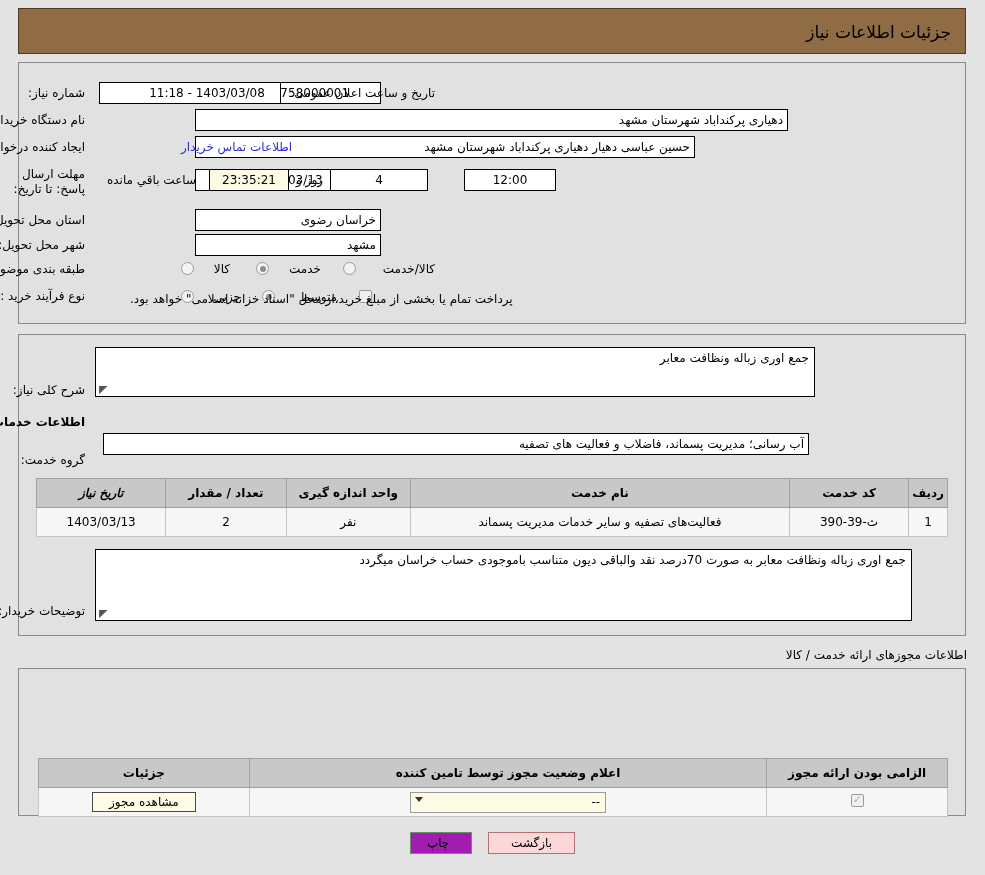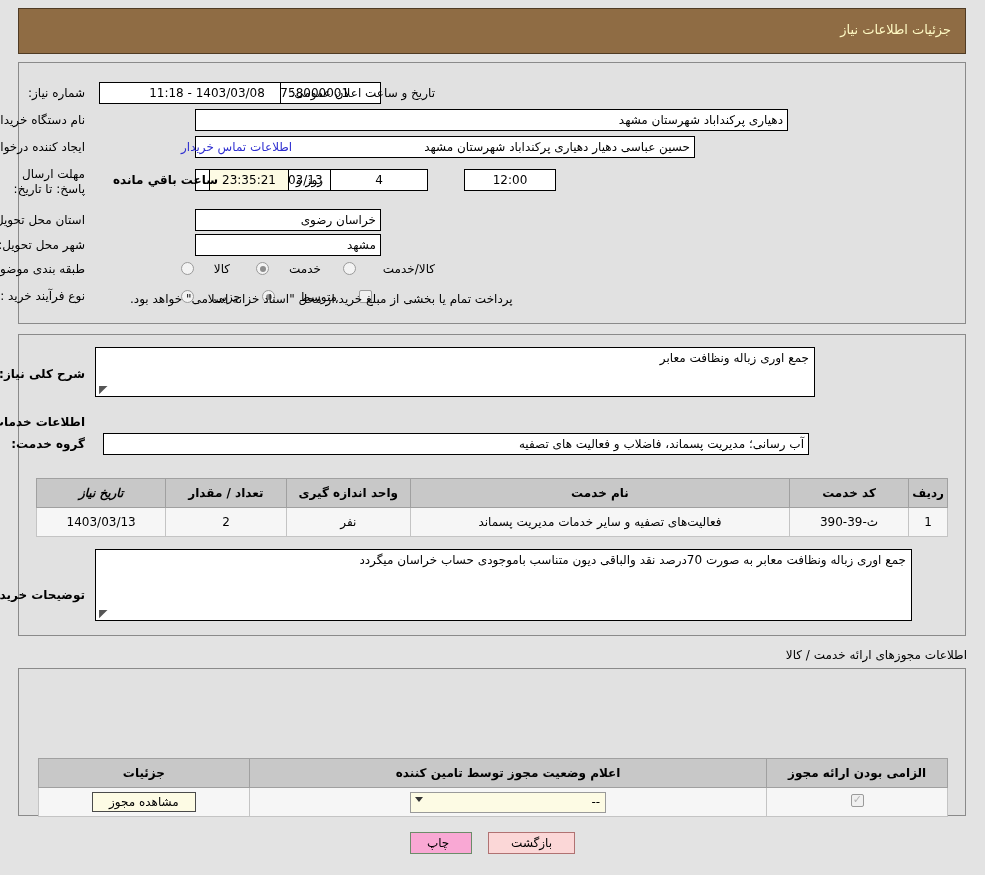--- a/index.html
+++ b/index.html
@@ -64,22 +64,22 @@
     left: 18px; top: 8px;
     width: 948px; height: 46px;
     background: #8f6c44;
     border: 1px solid #4f3b24;
     box-sizing: border-box;
     z-index: 3;
   }
   .titlebar .title {
     position: absolute;
     right: 14px; top: 13px;
-    color: #fef9c3;
-    font-size: 13px;
+    color: #000000;
+    font-size: 17px;
   }
 
   
   .panel {
     position: absolute;
     border: 1px solid #8a8a8a;
     background: #e1e1e1;
     box-sizing: border-box;
     z-index: 2;
   }
@@ -89,21 +89,21 @@
 
   
   .lbl {
     position: absolute;
     font-size: 12px;
     color: #000;
     white-space: nowrap;
     text-align: right;
     z-index: 4;
   }
-  .lbl-b { font-weight: bold; }
+  .lbl-b { font-weight: normal; margin-top: 16px; }
   .fld {
     position: absolute;
     background: #ffffff;
     border: 1px solid #000;
     box-sizing: border-box;
     font-size: 12px;
     font-family: "DejaVu Sans", "Liberation Sans", sans-serif;
     color: #000;
     padding: 0 4px;
     line-height: 20px;
@@ -260,21 +260,21 @@
   }
   .fbtn {
     display: inline-block;
     border: 1px solid #7a5a5a;
     font-size: 12px;
     padding: 3px 22px;
     margin: 0 6px;
     cursor: pointer;
     color: #000;
   }
-  .fbtn.print  { background: #f9a8d4; border-color: #6c8c6a; padding-left: 16px; }
+  .fbtn.print  { background: #a21caf; border-color: #6c8c6a; padding-left: 16px; }
   .fbtn.back   { background: #fbd7d7; border-color: #b07272; }
 </style>
 </head>
 <body>
 
 <div class="watermark">
   <div class="wm-shield"></div>
   <div class="wm-shield-in"></div>
   <svg class="wm-arrow" viewBox="0 0 60 100">
     <path d="M30 6 L30 72 M14 58 L30 80 L46 58" stroke="#e2b4b4" stroke-width="11" fill="none"></path>
@@ -300,21 +300,21 @@
 <div class="fld" style="right:290px; top:136px; width:500px;">حسین عباسی دهیار دهیاری پرکنداباد شهرستان مشهد</div>
 <div class="linkish" style="right:auto; left:181px; top:140px;">اطلاعات تماس خریدار</div>
 
 <div class="lbl" style="right:900px; top:167px; width:80px; line-height:15px; white-space:normal;">مهلت ارسال پاسخ: تا تاریخ:</div>
 <div class="fld ctr" style="right:604px; top:169px; width:186px;">1403/03/13</div>
 <div class="lbl" style="right:558px; top:173px;">ساعت</div>
 <div class="fld ctr" style="right:auto; left:464px; top:169px; width:92px;">12:00</div>
 <div class="fld ctr" style="right:auto; left:330px; top:169px; width:98px;">4</div>
 <div class="lbl" style="right:auto; left:296px; top:173px;">روز و</div>
 <div class="fld ctr cream" style="right:auto; left:209px; top:169px; width:80px;">23:35:21</div>
-<div class="lbl" style="right:auto; left:113px; top:173px;font-weight:bold;">ساعت باقي مانده</div>
+<div class="lbl" style="right:auto; left:107px; top:173px;">ساعت باقي مانده</div>
 
 <div class="lbl" style="right:900px; top:213px;">استان محل تحویل:</div>
 <div class="fld" style="right:604px; top:209px; width:186px;">خراسان رضوی</div>
 
 <div class="lbl" style="right:900px; top:238px;">شهر محل تحویل:</div>
 <div class="fld" style="right:604px; top:234px; width:186px;">مشهد</div>
 
 <div class="lbl" style="right:900px; top:262px;">طبقه بندی موضوعی:</div>
 <div class="radio" id="cat-r0" style="right:791px; top:262px;"></div>
 <div class="lbl" style="right:755px; top:262px;">کالا</div>

